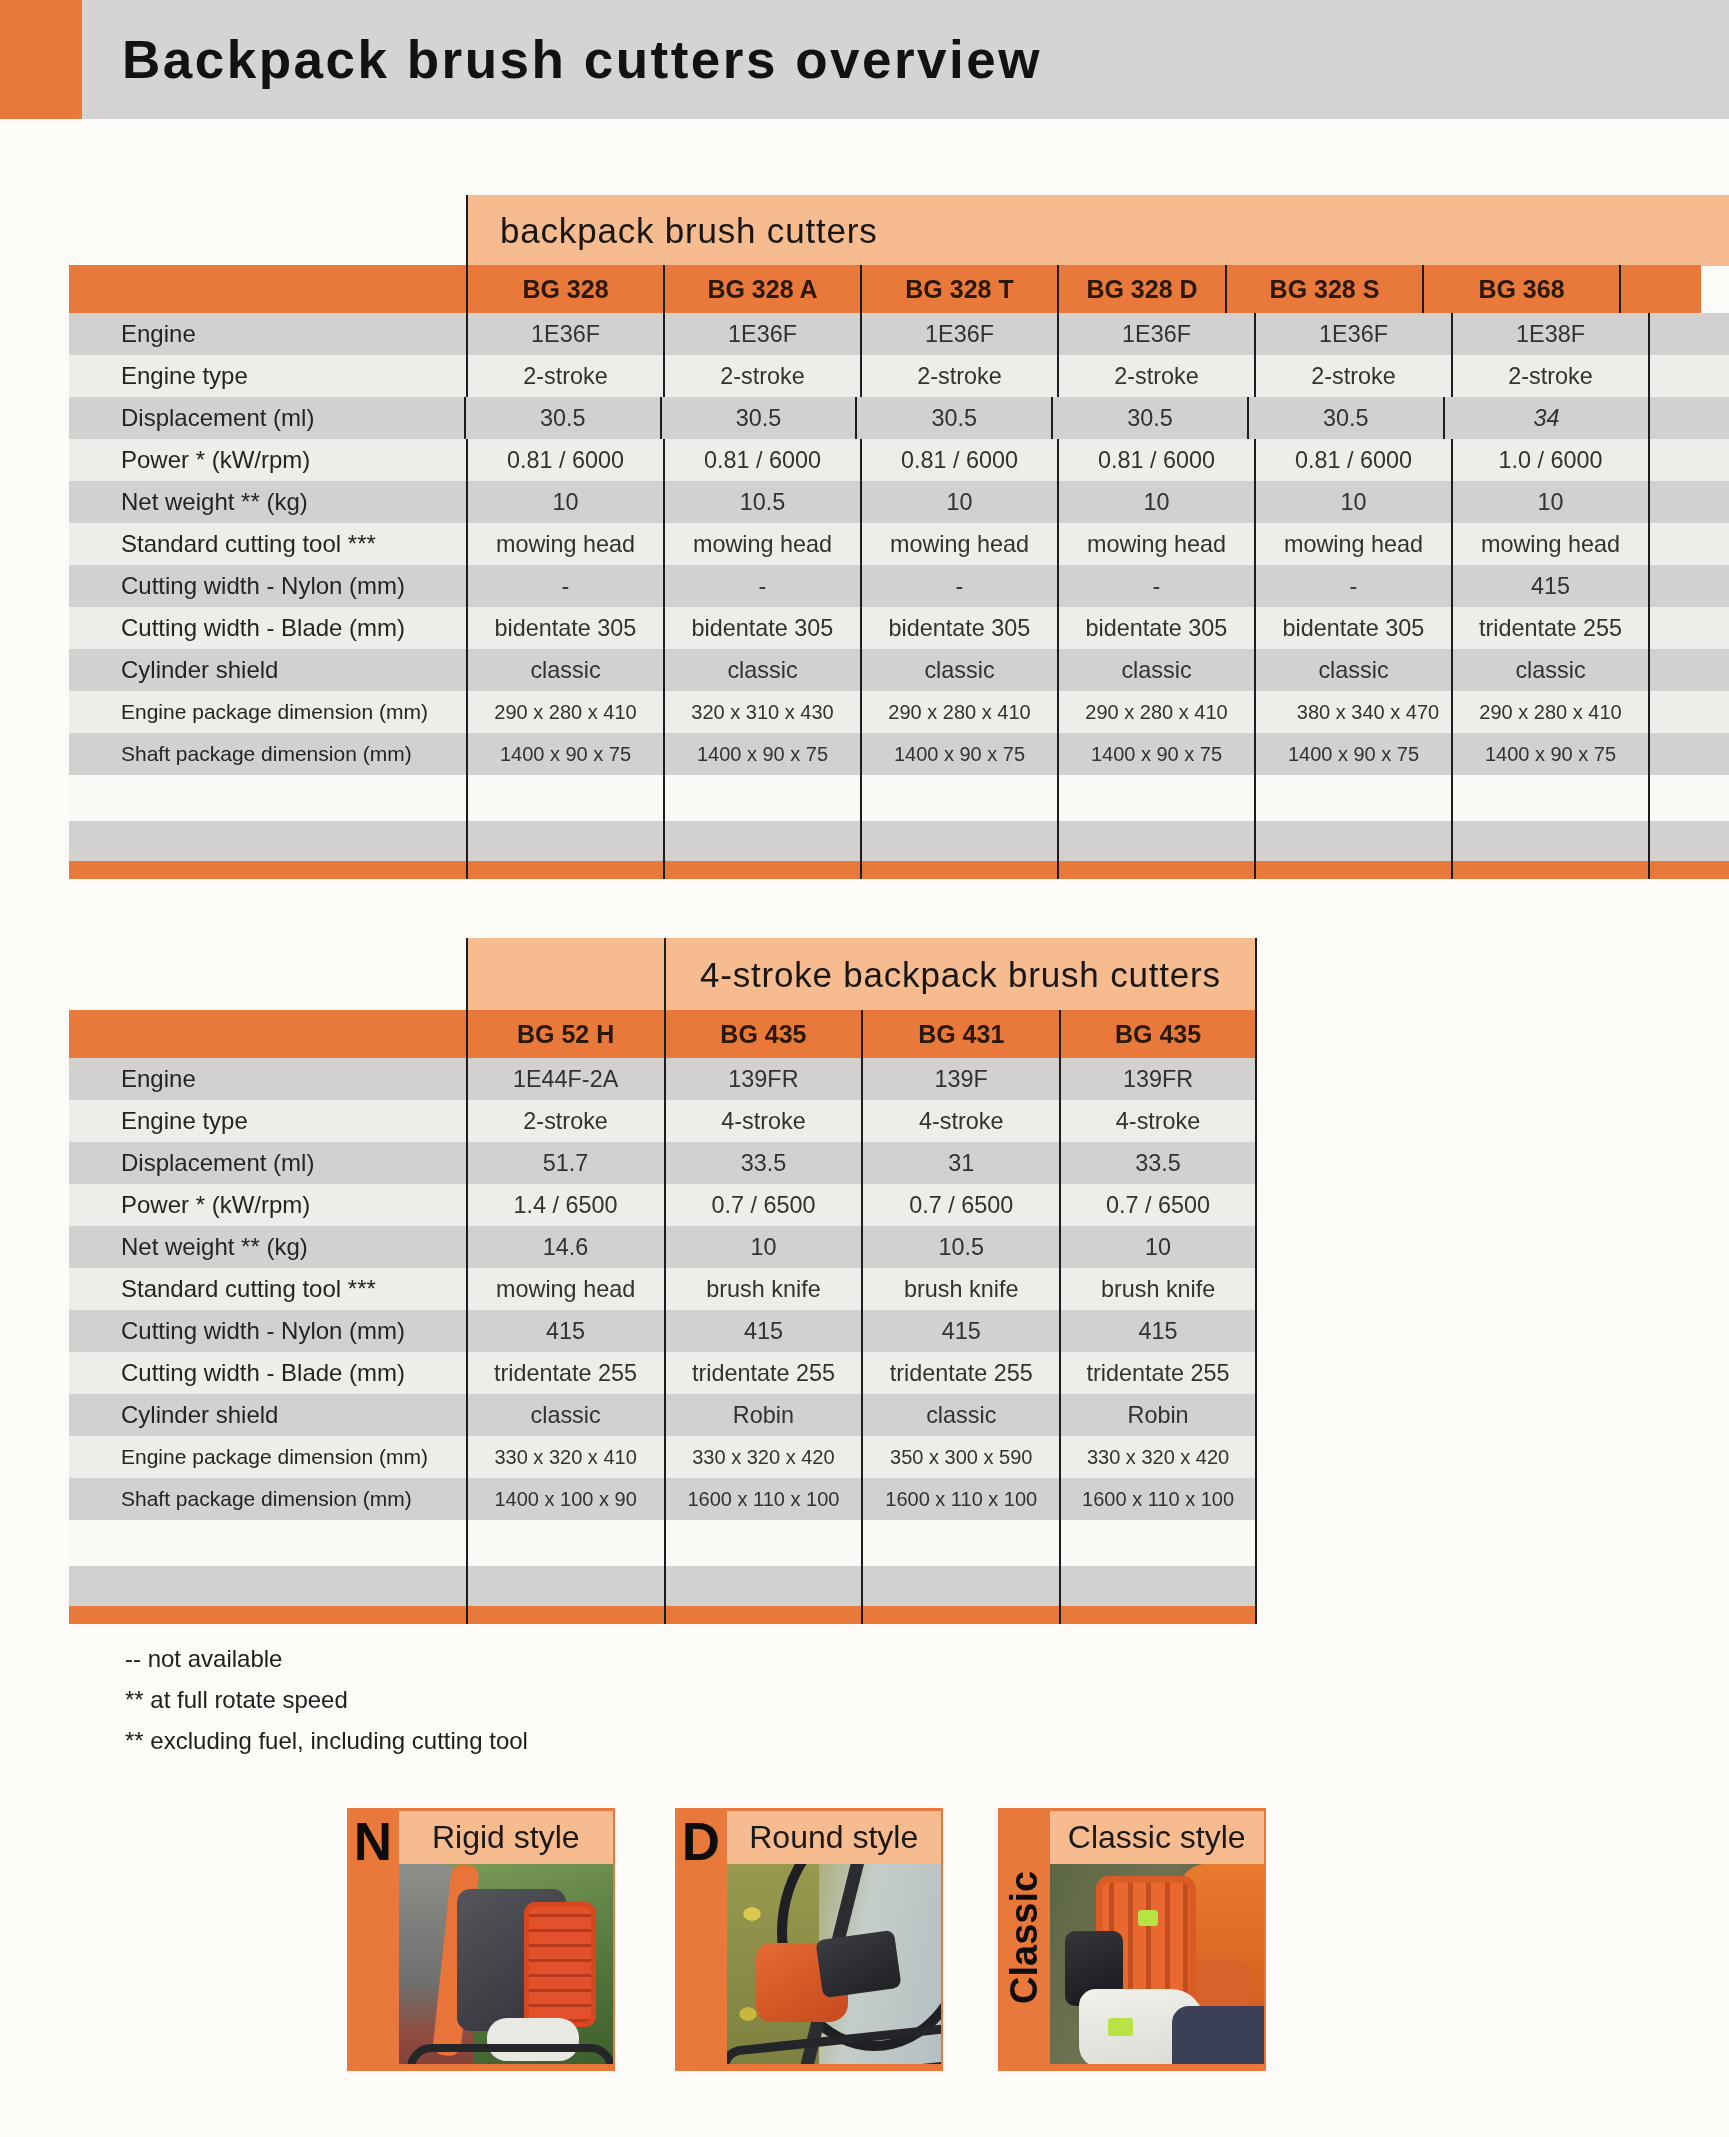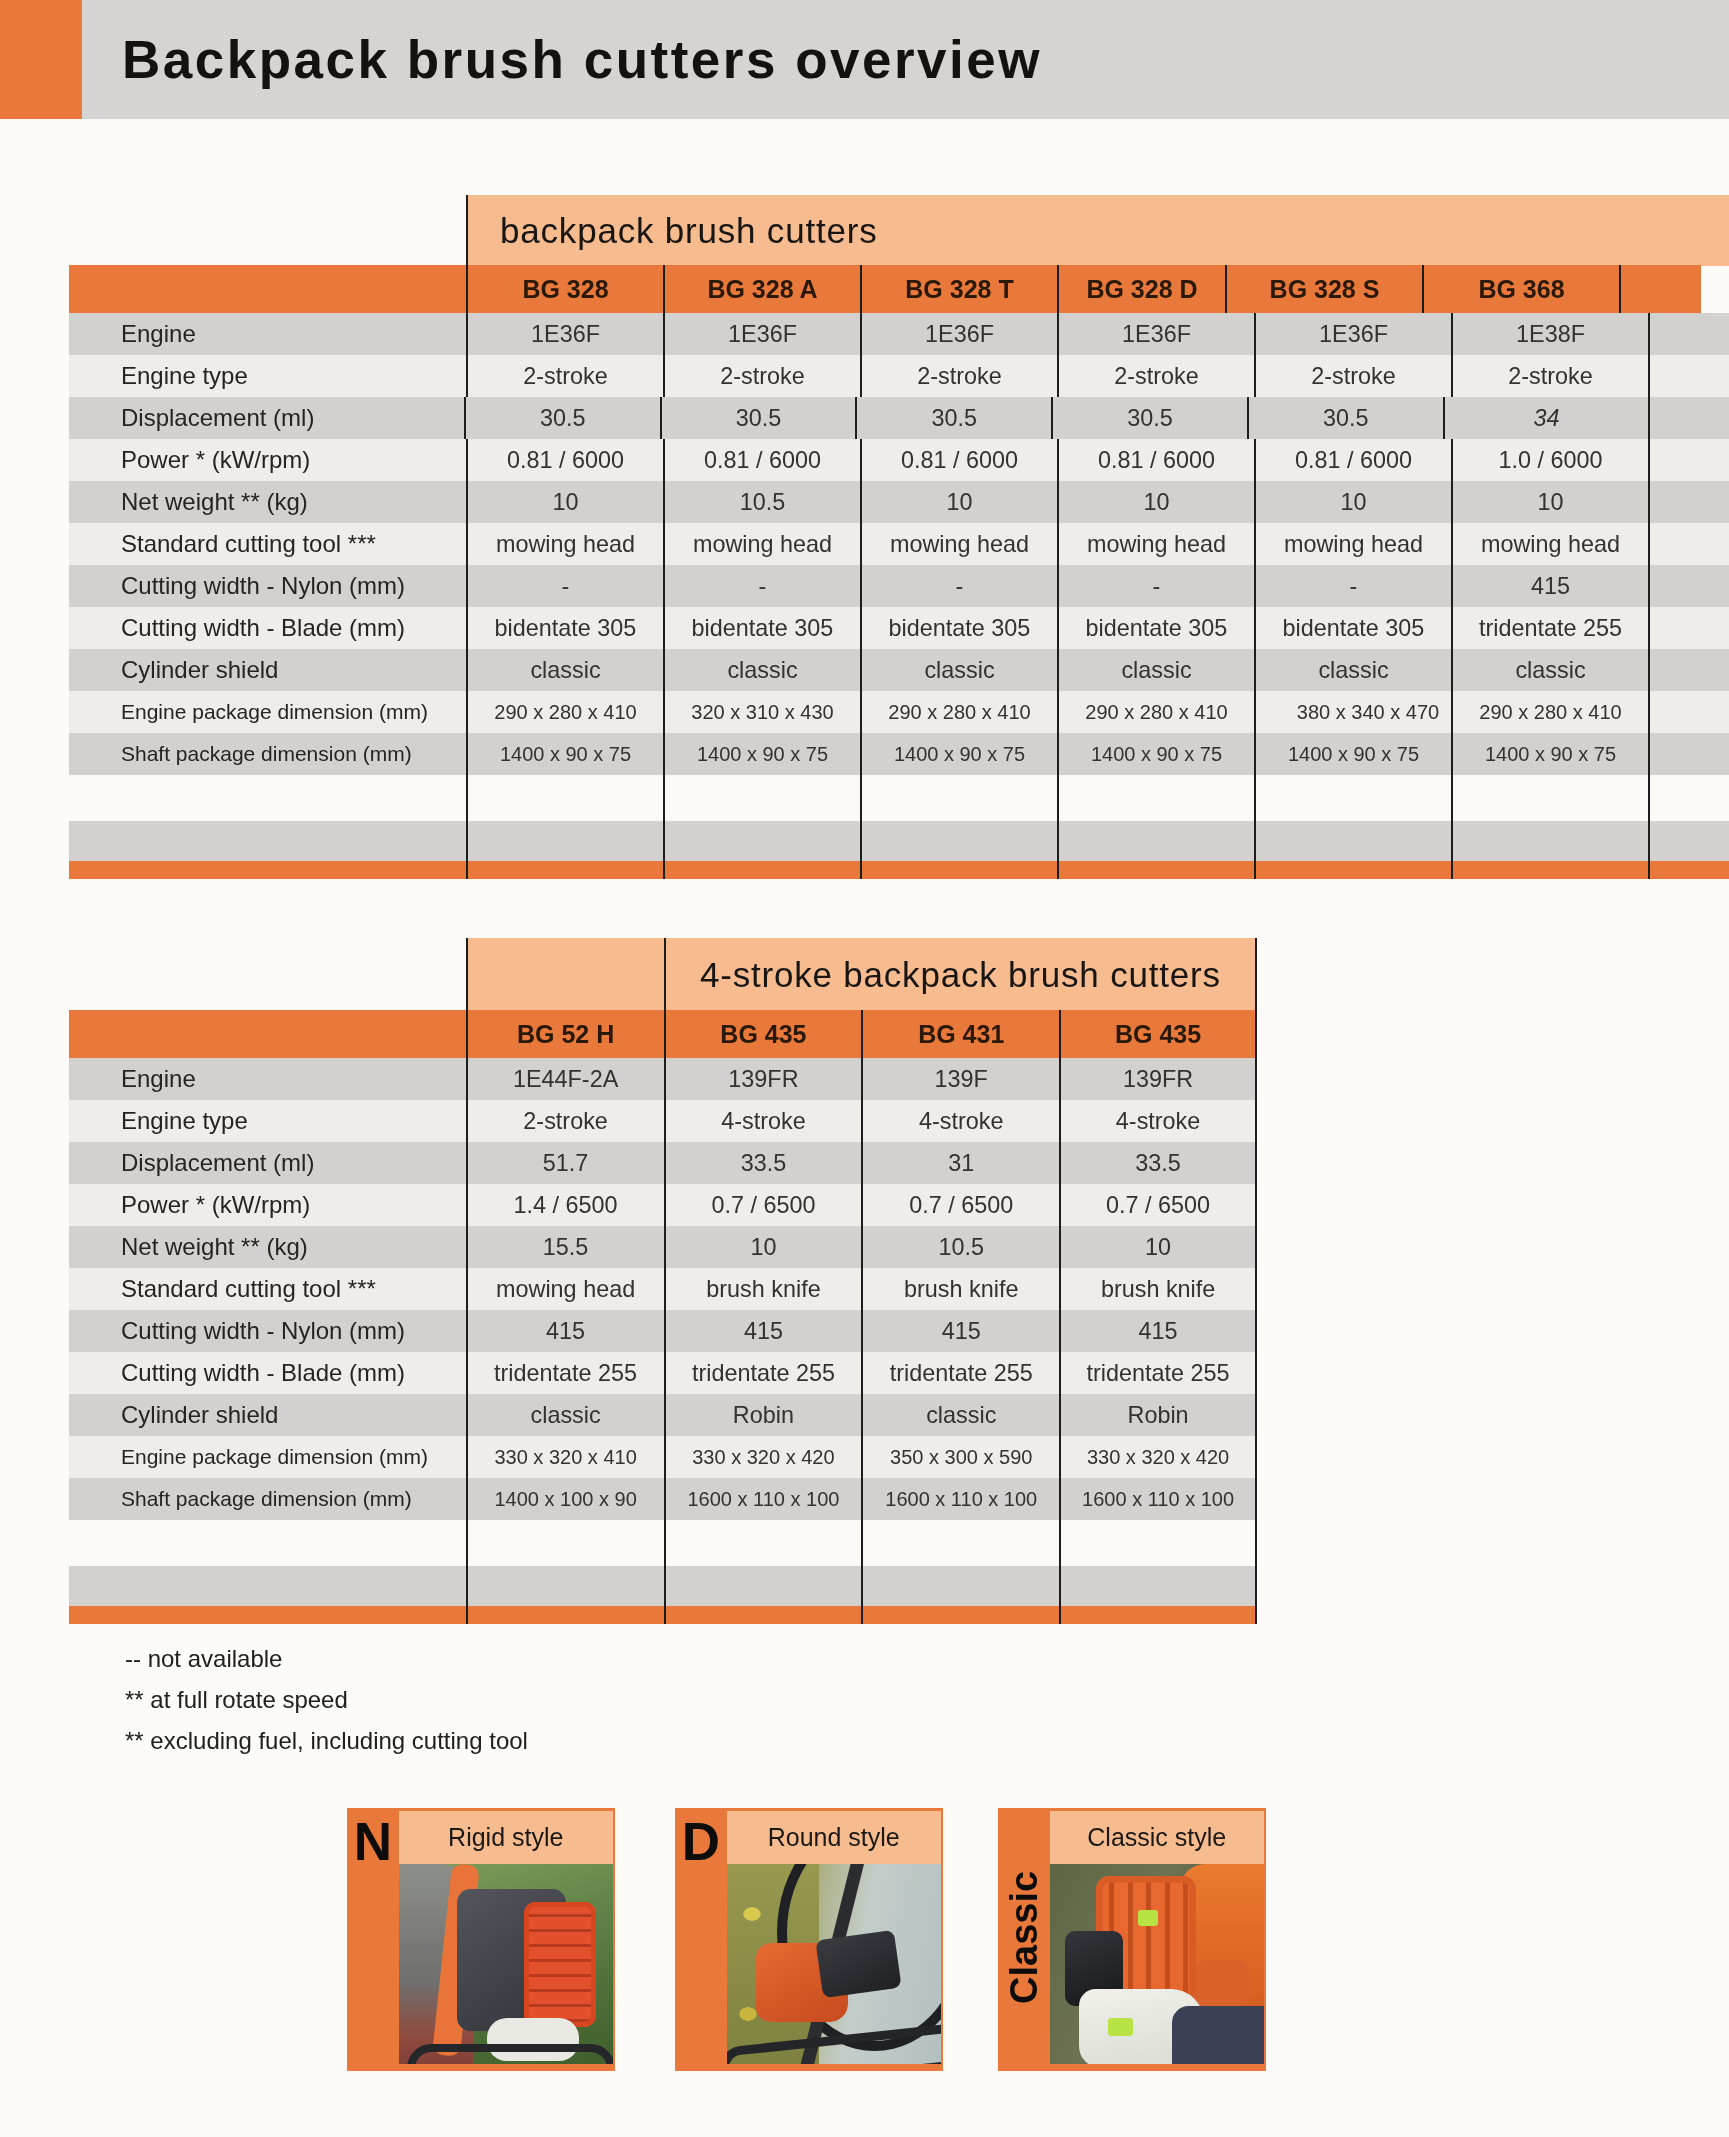--- a/index.html
+++ b/index.html
@@ -38,21 +38,21 @@
   
   #naming-label{position:absolute;left:121px;top:1868px;font-size:30px;line-height:33px;font-weight:700;color:#1B1916;}
   .card{position:absolute;top:1808px;width:268px;height:263px;background:#E8793B;display:flex;}
   .card-strip{width:52px;flex:0 0 52px;position:relative;}
   .card-letter{position:absolute;left:0;top:6.7px;width:52px;text-align:center;
     font-size:53px;font-weight:700;color:#0f0d0b;line-height:53px;}
   .card-letter.vertical{top:8.3px;height:242px;writing-mode:vertical-rl;transform:rotate(180deg);
     display:flex;align-items:center;justify-content:center;font-size:38px;line-height:52px;}
   .card-body{flex:1;display:flex;flex-direction:column;padding:2.5px 2.5px 6.7px 0;box-sizing:border-box;}
   .card-header{height:53px;flex:0 0 53px;background:#F6BC90;display:flex;align-items:center;justify-content:center;
-    font-size:25px;color:#1b1815;}
+    font-size:32px;color:#1b1815;}
   .card-photo{flex:1;position:relative;overflow:hidden;}
   .card-photo *{position:absolute;}
 
   
   .ph1{background:linear-gradient(165deg,#7f9e58 0%,#64854a 35%,#4e7038 70%,#3f5e2c 100%);}
   .ph1 .person{left:-25px;top:0;width:100px;height:217px;background:linear-gradient(180deg,#8d8f8a,#6f6f6d 55%,#904a3e 80%,#7b3b35);border-radius:0 33px 25px 0;}
   .ph1 .strap{left:43px;top:0;width:28px;height:192px;background:#e8743a;transform:rotate(6deg);border-radius:11.7px;}
   .ph1 .engine{left:58px;top:25px;width:109px;height:142px;background:linear-gradient(145deg,#55565c,#31333a);border-radius:13.4px;}
   .ph1 .grille{left:125px;top:38px;width:72px;height:125px;border-radius:11.7px;
      background:repeating-linear-gradient(180deg,#e2512c 0 11.7px,#b83a1e 11.7px 15px);box-shadow:0 0 0 5px #d6461f inset;}
@@ -286,21 +286,21 @@
       </div>
       <div class="t-row stripe-light">
         <div class="cell label" style="width: 397px; height: 42px;">Power * (kW/rpm)</div>
         <div class="cell" style="width: 198px; height: 42px;">1.4 / 6500</div>
         <div class="cell" style="width: 198px; height: 42px;">0.7 / 6500</div>
         <div class="cell" style="width: 198px; height: 42px;">0.7 / 6500</div>
         <div class="cell" style="width: 198px; height: 42px; border-right: 2.5px solid rgb(29, 29, 29);">0.7 / 6500</div>
       </div>
       <div class="t-row stripe-dark">
         <div class="cell label" style="width: 397px; height: 42px;">Net weight ** (kg)</div>
-        <div class="cell" style="width: 198px; height: 42px;">15.5</div>
+        <div class="cell" style="width: 198px; height: 42px;">14.6</div>
         <div class="cell" style="width: 198px; height: 42px;">10</div>
         <div class="cell" style="width: 198px; height: 42px;">10.5</div>
         <div class="cell" style="width: 198px; height: 42px; border-right: 2.5px solid rgb(29, 29, 29);">10</div>
       </div>
       <div class="t-row stripe-light">
         <div class="cell label" style="width: 397px; height: 42px;">Standard cutting tool ***</div>
         <div class="cell" style="width: 198px; height: 42px;">mowing head</div>
         <div class="cell" style="width: 198px; height: 42px;">brush knife</div>
         <div class="cell" style="width: 198px; height: 42px;">brush knife</div>
         <div class="cell" style="width: 198px; height: 42px; border-right: 2.5px solid rgb(29, 29, 29);">brush knife</div>

